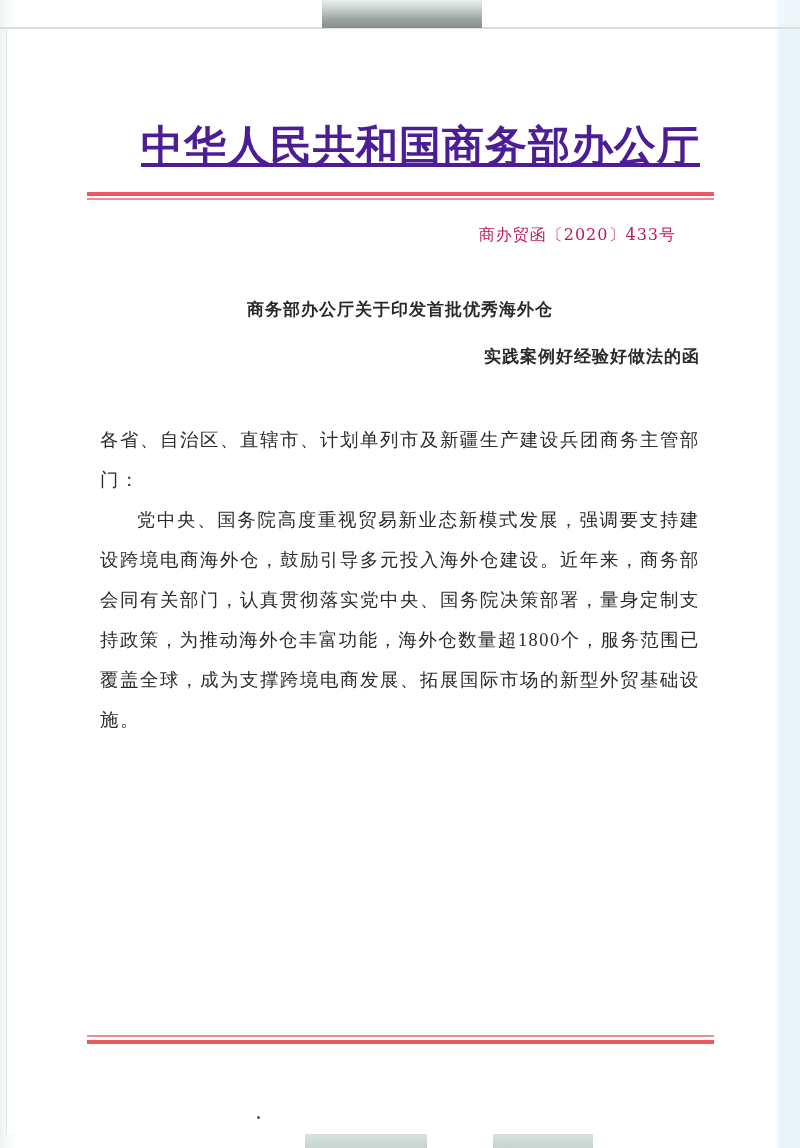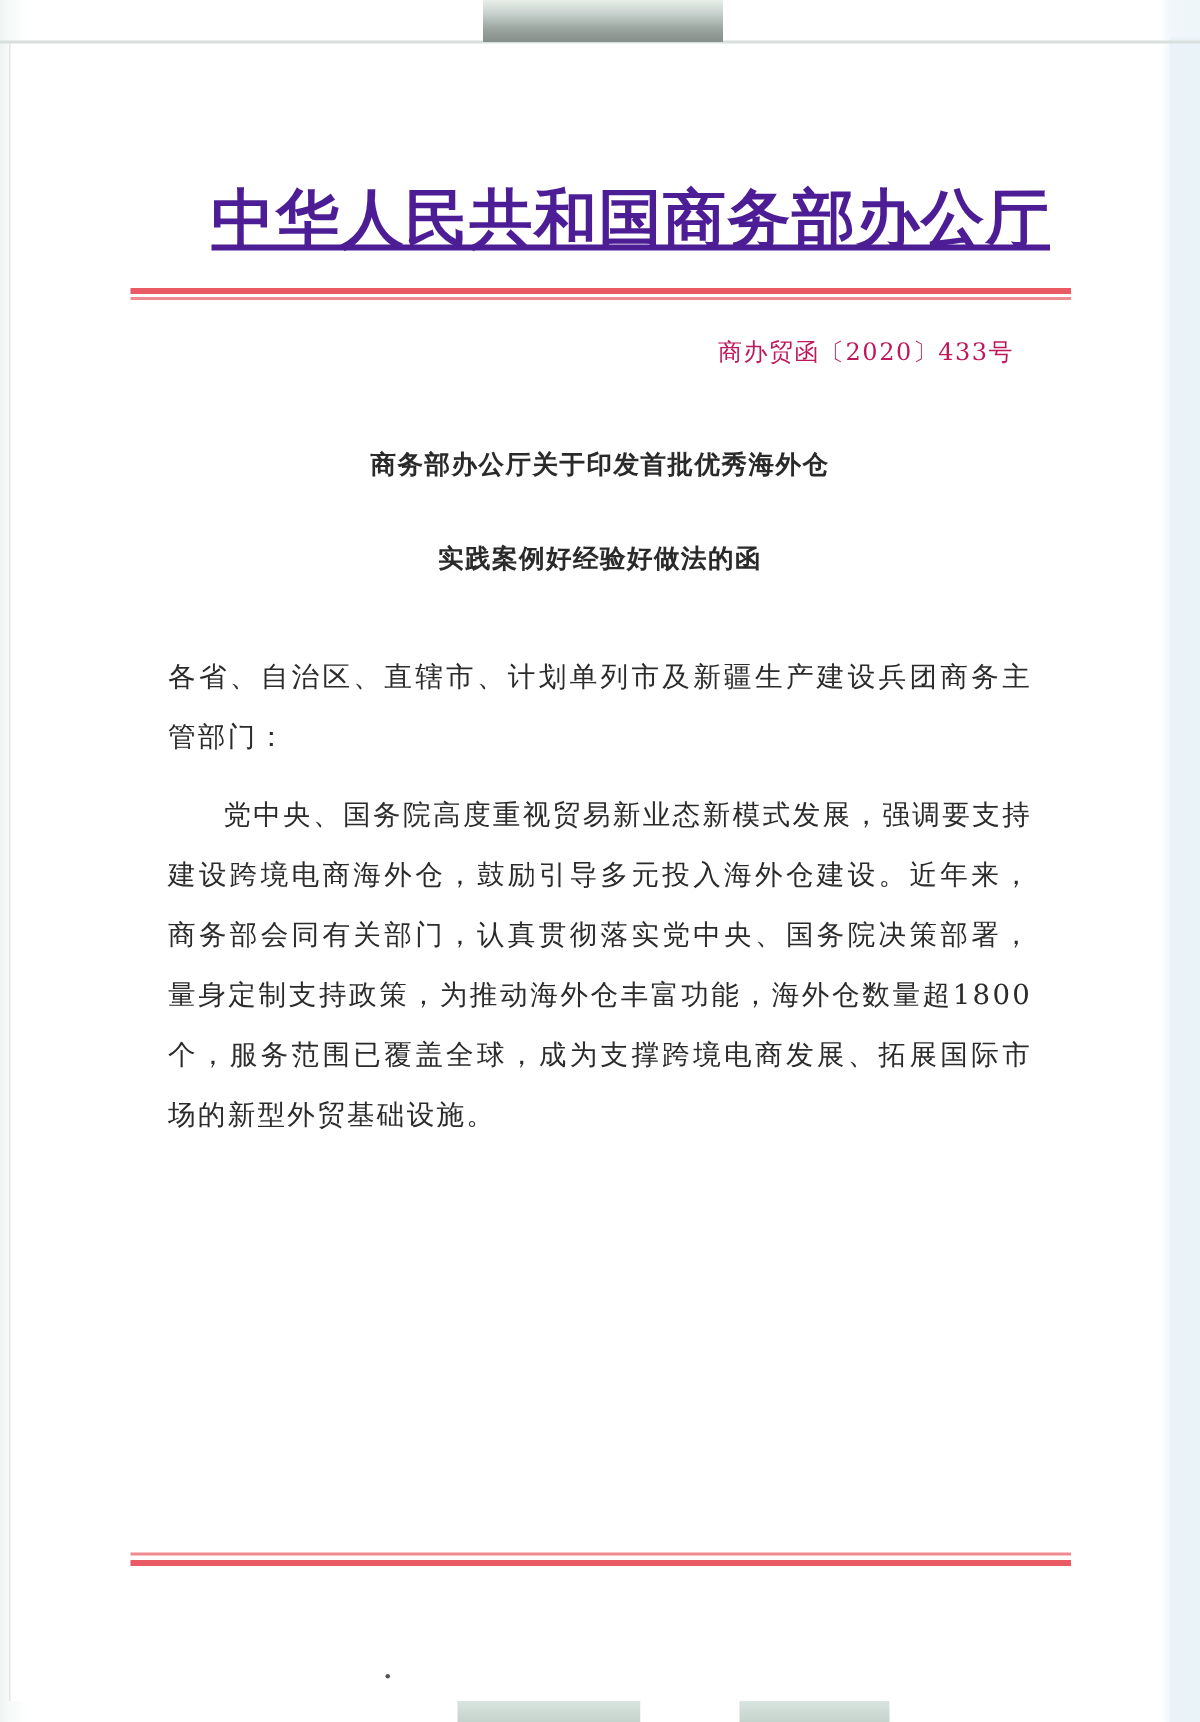--- a/index.html
+++ b/index.html
@@ -53,21 +53,21 @@
   }
   .doc-title {
     position: absolute; left: 100px; width: 600px; text-align: center;
     font-weight: bold; font-size: 17px; color: #2a2a2a; letter-spacing: 1px;
   }
   .body-text {
     position: absolute; left: 100px; top: 420px; width: 600px;
     font-size: 18.4px; line-height: 40px; color: #2b2b2b;
     text-align: justify; letter-spacing: 1.5px;
   }
-  .body-text p { margin: 12px; }
+  .body-text p { margin: 0; font-family: Liberation Serif, serif; }
   .body-text .indent { text-indent: 2em; }
   .speck { position: absolute; width: 3px; height: 3px; background: #555; border-radius: 50%; }
 </style>
 </head>
 <body>
 
 <div class="scan-bg"></div>
 <div class="page-edge-right"></div>
 <div class="page"></div>
 <div class="clip-top-line"></div>
@@ -77,21 +77,21 @@
 <div class="clip-bottom r2"></div>
 
 <div class="masthead">中华人民共和国商务部办公厅</div>
 
 <div class="redline-thick" style="top:192px;"></div>
 <div class="redline-thin" style="top:198px;"></div>
 
 <div class="doc-number">商办贸函〔2020〕433号</div>
 
 <div class="doc-title" style="top:298px;">商务部办公厅关于印发首批优秀海外仓</div>
-<div class="doc-title" style="top:361px;">实践案例好经验好做法的函</div>
+<div class="doc-title" style="top:345px;text-align:right;">实践案例好经验好做法的函</div>
 
 <div class="body-text">
   <p>各省、自治区、直辖市、计划单列市及新疆生产建设兵团商务主管部门：</p>
   <p class="indent">党中央、国务院高度重视贸易新业态新模式发展，强调要支持建设跨境电商海外仓，鼓励引导多元投入海外仓建设。近年来，商务部会同有关部门，认真贯彻落实党中央、国务院决策部署，量身定制支持政策，为推动海外仓丰富功能，海外仓数量超1800个，服务范围已覆盖全球，成为支撑跨境电商发展、拓展国际市场的新型外贸基础设施。</p>
 </div>
 
 <div class="redline-thin" style="top:1035px;"></div>
 <div class="redline-thick" style="top:1040px;"></div>
 
 <div class="speck" style="left:257px; top:1116px;"></div>

